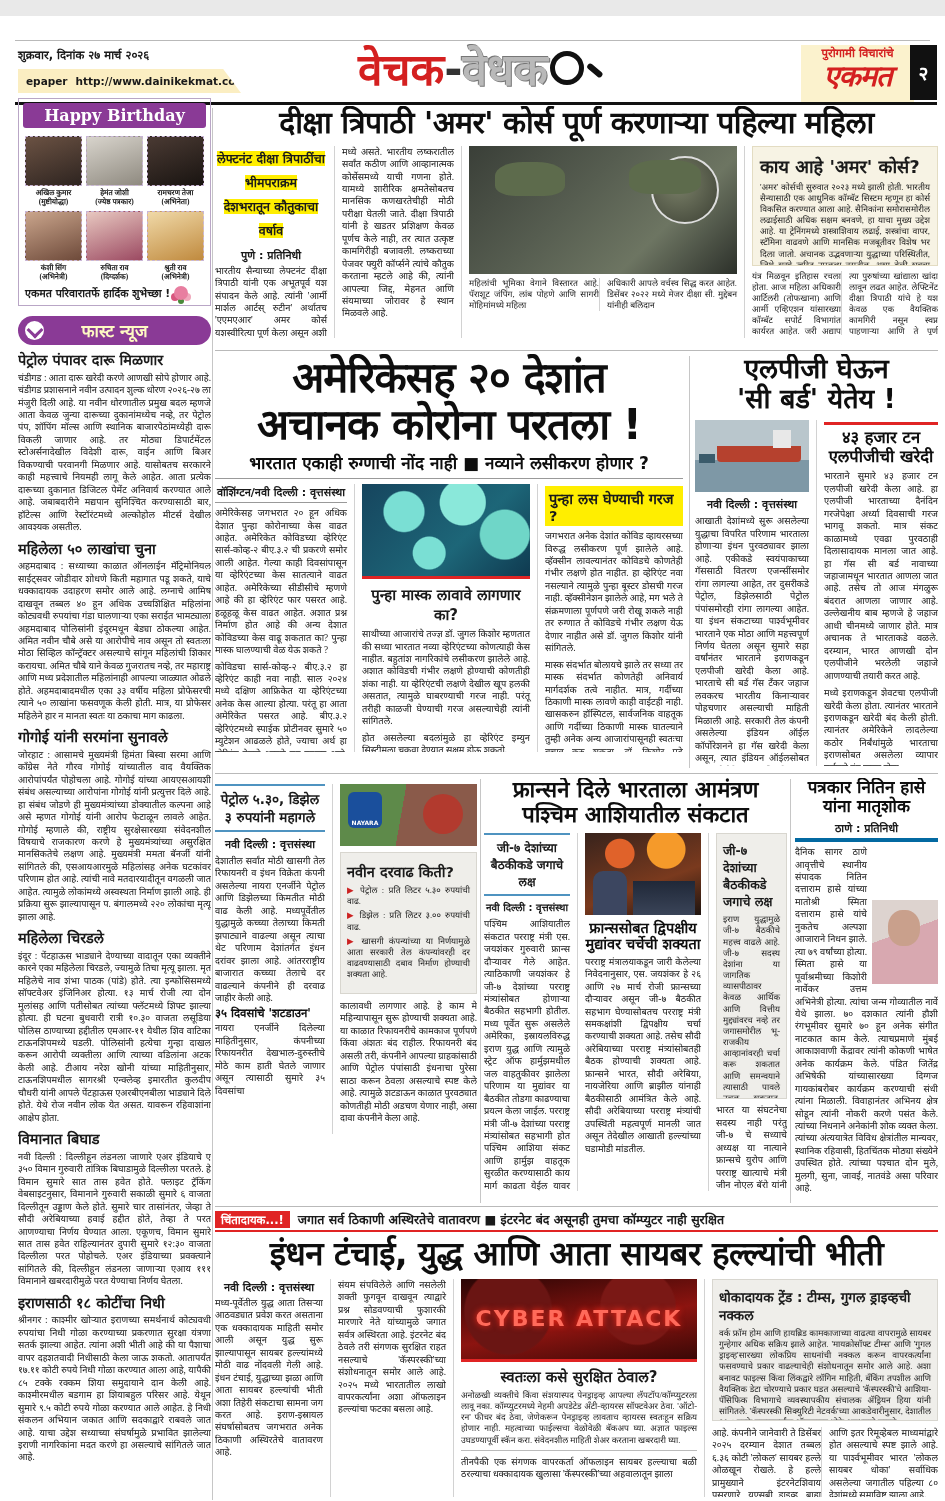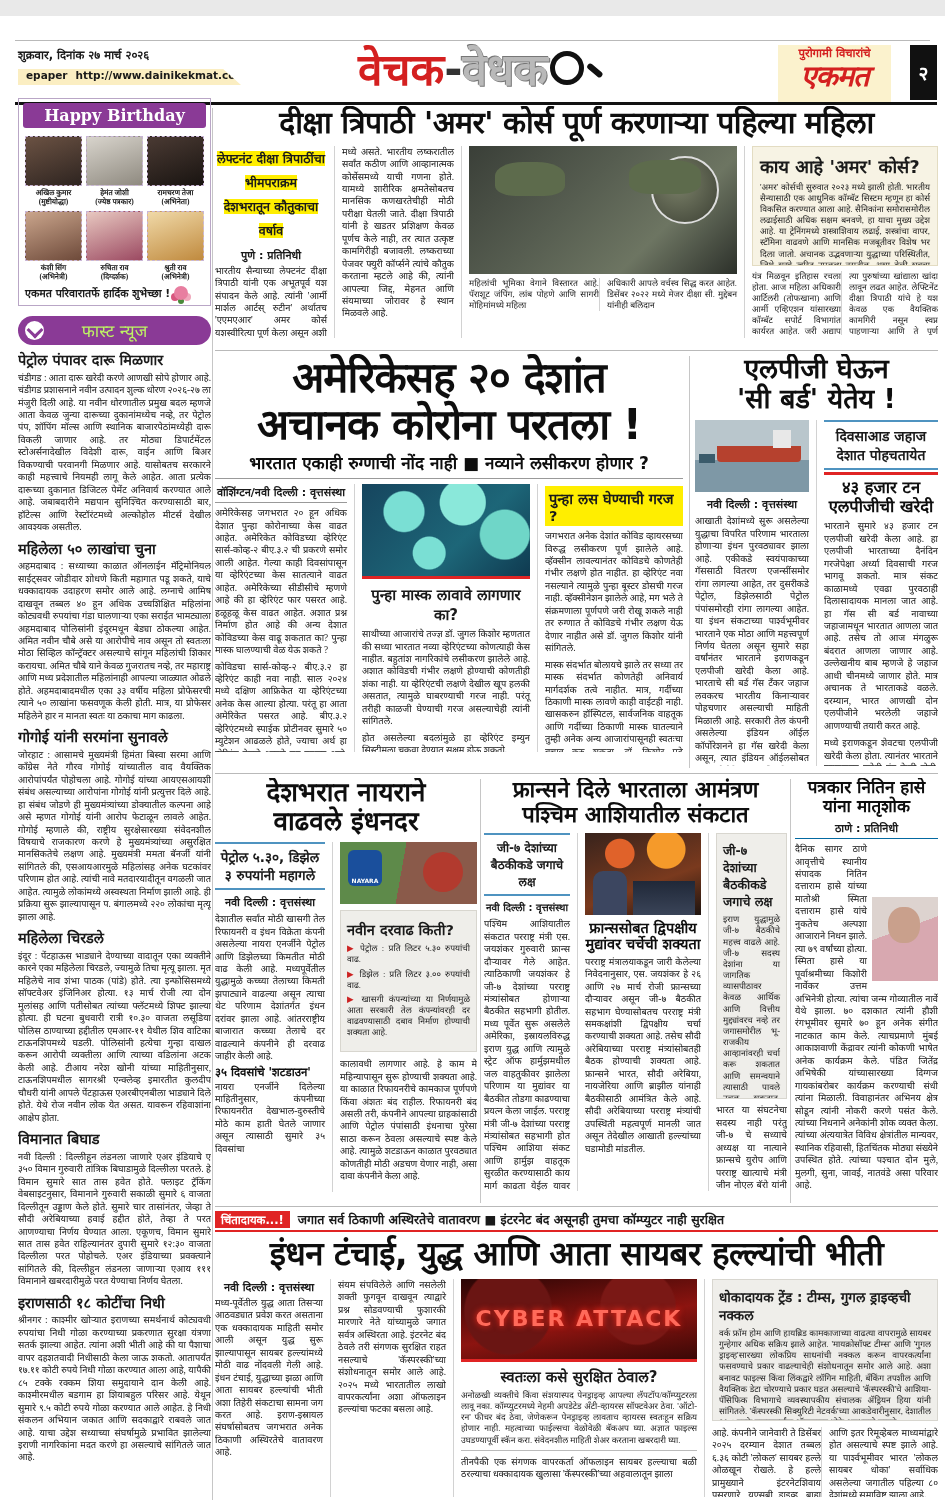--- a/index.html
+++ b/index.html
@@ -39,35 +39,35 @@
   .chev{display:inline-block;width:9px;height:9px;border-left:3px solid #8a3a96;border-bottom:3px solid #8a3a96;
         transform:rotate(-45deg);margin-top:-2px;}
 </style>
 </head>
 <body>
 
 <div id="page">
 
   <div class="abs rule" style="left:15px;top:24px;width:915px;height:1px;"></div>
   <div class="abs sans" style="left:18px;top:31px;font-size:11.5px;font-weight:bold;">शुक्रवार, दिनांक २७ मार्च २०२६</div>
-  <div class="abs" style="left:18px;top:53px;width:215px;height:16px;background:#fbeec2;
-       clip-path:polygon(0 0,92% 0,100% 100%,0 100%);display:flex;align-items:flex-start;padding-left:8px;">
+  <div class="abs" style="left:18px;top:53px;width:215px;height:24px;background:#fbeec2;
+       clip-path:polygon(0 0,92% 0,100% 100%,0 100%);display:flex;align-items:center;padding-left:8px;">
     <span class="sans" style="font-size:10.5px;font-weight:bold;">epaper</span>
     <span style="display:inline-block;width:10px;height:10px;border-radius:50%;background:#e02424;margin:0 4px;"></span>
     <span class="sans" style="font-size:10.5px;font-weight:bold;">http://www.dainikekmat.com</span>
   </div>
   <div class="abs" style="left:300px;top:26px;width:360px;height:56px;display:flex;align-items:center;justify-content:center;">
     <span class="hl" style="font-size:44px;color:#d42020;">वेचक</span>
     <span class="hl" style="font-size:44px;color:#333;">-</span>
     <span class="hl" style="font-size:44px;color:#b9b9b9;text-shadow:1px 1px 0 #777,-1px -1px 0 #777;">वेधक</span>
     <span style="margin-left:2px;">
       <span class="mag-circle"></span><span class="mag-handle"></span>
     </span>
   </div>
-  <div class="abs" style="left:778px;top:29px;width:113px;height:55px;background:#fbf2cd;text-align:center;padding-top:2px;">
+  <div class="abs" style="left:801px;top:29px;width:113px;height:55px;background:#fbf2cd;text-align:center;padding-top:2px;">
     <div class="hl" style="font-size:11.5px;color:#d42020;">पुरोगामी विचारांचे</div>
     <div class="hl" style="font-size:29px;color:#d42020;font-style:italic;letter-spacing:-1px;">एकमत</div>
   </div>
   <div class="abs" style="left:910px;top:29px;width:27px;height:55px;background:#111;color:#fff;display:flex;
        align-items:center;justify-content:center;font-size:19px;font-weight:bold;">२</div>
   <div class="abs" style="left:15px;top:86px;width:922px;height:2.5px;background:#111;"></div>
 
   <div class="abs" style="left:18px;top:82px;width:193px;height:1384px;overflow:hidden;">
 
     <div style="border:1px solid #b9a6c6;padding-bottom:5px;">
@@ -106,21 +106,21 @@
         </div>
       </div>
       <div style="display:flex;align-items:center;padding:4px 6px 0;">
         <span class="sans" style="font-size:10.8px;font-weight:bold;">एकमत परिवारातर्फे हार्दिक शुभेच्छा !</span>
         <span style="display:inline-block;width:14px;height:14px;border-radius:50%;background:#e87ea0;margin-left:4px;
               box-shadow:-6px 4px 0 -3px #d8567e,6px 4px 0 -3px #f0a8bc,0 8px 0 -4px #4a8a3a;"></span>
       </div>
     </div>
 
     <div style="background:#8a3a96;border-radius:15px;height:29px;margin-top:10px;display:flex;align-items:center;
-                color:#bef264;font-family:'DejaVu Sans',sans-serif;font-weight:normal;font-size:17px;justify-content:center;position:relative;">
+                color:#fef9c3;font-family:'DejaVu Sans',sans-serif;font-weight:bold;font-size:17px;justify-content:center;position:relative;">
       <span style="position:absolute;left:7px;top:5px;width:19px;height:19px;background:#fff;border-radius:50%;
                    display:flex;align-items:center;justify-content:center;">
         <span class="chev"></span>
       </span>
       <span>फास्ट न्यूज</span>
     </div>
 
     <div class="fn-item">
       <h3>पेट्रोल पंपावर दारू मिळणार</h3>
       <p class="body">चंडीगड : आता दारू खरेदी करणे आणखी सोपे होणार आहे. चंडीगड प्रशासनाने नवीन उत्पादन शुल्क धोरण २०२६-२७ ला मंजुरी दिली आहे. या नवीन धोरणातील प्रमुख बदल म्हणजे आता केवळ जुन्या दारूच्या दुकानांमध्येच नव्हे, तर पेट्रोल पंप, शॉपिंग मॉल्स आणि स्थानिक बाजारपेठांमध्येही दारू विकली जाणार आहे. तर मोठ्या डिपार्टमेंटल स्टोअर्सनादेखील विदेशी दारू, वाईन आणि बिअर विकण्याची परवानगी मिळणार आहे. यासोबतच सरकारने काही महत्त्वाचे नियमही लागू केले आहेत. आता प्रत्येक दारूच्या दुकानात डिजिटल पेमेंट अनिवार्य करण्यात आले आहे. जबाबदारीने मद्यपान सुनिश्चित करण्यासाठी बार, हॉटेल्स आणि रेस्टॉरंटमध्ये अल्कोहोल मीटर्स देखील आवश्यक असतील.</p>
@@ -236,34 +236,29 @@
       <div style="width:114px;flex:none;">
         <div class="img" style="height:72px;background:linear-gradient(#b9c6cc 0 55%,#7e98a6 55% 100%);">
           <div style="position:absolute;left:22px;top:26px;width:84px;height:16px;background:#b6412e;border-radius:0 0 4px 4px;"></div>
           <div style="position:absolute;left:78px;top:10px;width:18px;height:18px;background:#e8e8e8;"></div>
           <div style="position:absolute;left:4px;top:34px;width:16px;height:9px;background:#3a5b6b;"></div>
         </div>
         <div class="byline" style="margin:4px 0;">नवी दिल्ली : वृत्तसंस्था</div>
         <p class="body" style="margin:0;">आखाती देशांमध्ये सुरू असलेल्या युद्धाचा विपरित परिणाम भारताला होणाऱ्या इंधन पुरवठ्यावर झाला आहे. एकीकडे स्वयंपाकाच्या गॅससाठी वितरण एजन्सींसमोर रांगा लागल्या आहेत, तर दुसरीकडे पेट्रोल, डिझेलसाठी पेट्रोल पंपांसमोरही रांगा लागल्या आहेत. या इंधन संकटाच्या पार्श्वभूमीवर भारताने एक मोठा आणि महत्त्वपूर्ण निर्णय घेतला असून सुमारे सहा वर्षांनंतर भारताने इराणकडून एलपीजी खरेदी केला आहे. भारताचे सी बर्ड गॅस टँकर जहाज लवकरच भारतीय किनाऱ्यावर पोहचणार असल्याची माहिती मिळाली आहे. सरकारी तेल कंपनी असलेल्या इंडियन ऑईल कॉर्पोरेशनने हा गॅस खरेदी केला असून, त्यात इंडियन ऑईलसोबत भारत पेट्रोलियम आणि हिंदुस्तान पेट्रोलियमचीही भागीदारी आहे. भारताने याआधी जून २०१८</p>
       </div>
       <div style="flex:1;">
-        <div class="subbox" style="font-size:14px;">दिवसाआड जहाज देशात पोहचतायेत</div>
         <div class="redline" style="margin:2px 0 4px;"></div>
         <div class="hl center" style="font-size:16.5px;margin-bottom:4px;">४३ हजार टन एलपीजीची खरेदी</div>
         <p class="body" style="margin:0 0 5px;">भारताने सुमारे ४३ हजार टन एलपीजी खरेदी केला आहे. हा एलपीजी भारताच्या दैनंदिन गरजेपेक्षा अर्ध्या दिवसाची गरज भागवू शकतो. मात्र संकट काळामध्ये एवढा पुरवठाही दिलासादायक मानला जात आहे. हा गॅस सी बर्ड नावाच्या जहाजामधून भारतात आणला जात आहे. तसेच तो आज मंगळुरू बंदरात आणला जाणार आहे. उल्लेखनीय बाब म्हणजे हे जहाज आधी चीनमध्ये जाणार होते. मात्र अचानक ते भारताकडे वळले. दरम्यान, भारत आणखी दोन एलपीजीने भरलेली जहाजे आणण्याची तयारी करत आहे.</p>
         <p class="body" style="margin:0;">मध्ये इराणकडून शेवटचा एलपीजी खरेदी केला होता. त्यानंतर भारताने इराणकडून खरेदी बंद केली होती. त्यानंतर अमेरिकेने लादलेल्या कठोर निर्बंधांमुळे भारताचा इराणसोबत असलेला व्यापार पूर्णपणे बंद झाला होता.</p>
       </div>
     </div>
   </div>
 
   <div class="abs" style="left:215px;top:762px;width:262px;height:424px;overflow:hidden;">
-    <div class="hl center" style="font-size:26px;">
-      <div>देशभरात नायराने</div>
-      <div>वाढवले इंधनदर</div>
-    </div>
     <div class="cols" style="margin-top:6px;height:350px;overflow:hidden;">
       <div style="width:110px;flex:none;">
         <div class="subbox" style="font-size:13.5px;">पेट्रोल ५.३०, डिझेल ३ रुपयांनी महागले</div>
         <div class="byline" style="margin:4px 0;">नवी दिल्ली : वृत्तसंस्था</div>
         <p class="body" style="margin:0 0 3px;">देशातील सर्वांत मोठी खासगी तेल रिफायनरी व इंधन विक्रेता कंपनी असलेल्या नायरा एनर्जीने पेट्रोल आणि डिझेलच्या किमतीत मोठी वाढ केली आहे. मध्यपूर्वेतील युद्धामुळे कच्च्या तेलाच्या किमती झपाट्याने वाढल्या असून त्याचा थेट परिणाम देशांतर्गत इंधन दरांवर झाला आहे. आंतरराष्ट्रीय बाजारात कच्च्या तेलाचे दर वाढल्याने कंपनीने ही दरवाढ जाहीर केली आहे.</p>
         <div class="hl" style="font-size:11.5px;margin:2px 0;">३५ दिवसांचे 'शटडाउन'</div>
         <p class="body" style="margin:0;">नायरा एनर्जीने दिलेल्या माहितीनुसार, कंपनीच्या रिफायनरीत देखभाल-दुरुस्तीचे मोठे काम हाती घेतले जाणार असून त्यासाठी सुमारे ३५ दिवसांचा</p>
       </div>
       <div style="flex:1;">
         <div class="img" style="height:62px;background:linear-gradient(100deg,#5e8a4a 0 45%,#8a5a4a 45% 100%);">
@@ -312,21 +307,21 @@
 
       </div>
     </div>
   </div>
 
   <div class="abs" style="left:795px;top:762px;width:143px;height:424px;overflow:hidden;">
     <div class="hl center" style="font-size:17px;">
       <div>पत्रकार नितिन हासे</div>
       <div>यांना मातृशोक</div>
     </div>
-    <div class="byline" style="margin:4px 0;border-bottom:1px solid #0369a1;padding-bottom:3px;">ठाणे : प्रतिनिधी</div>
+    <div class="byline" style="margin:4px 0;border-bottom:4px solid #0369a1;padding-bottom:3px;">ठाणे : प्रतिनिधी</div>
     <div class="img" style="float:right;width:66px;height:84px;margin:54px 0 4px 5px;
          background:linear-gradient(160deg,#ddd3cf 0 40%,#d8a8b0 40% 100%);">
       <div style="position:absolute;left:16px;top:10px;width:32px;height:36px;border-radius:45%;background:#c9a08c;"></div>
     </div>
     <p class="body" style="margin:0;">दैनिक सागर ठाणे आवृत्तीचे स्थानीय संपादक नितिन दत्ताराम हासे यांच्या मातोश्री स्मिता दत्ताराम हासे यांचे नुकतेच अल्पशा आजाराने निधन झाले. त्या ७९ वर्षांच्या होत्या. स्मिता हासे या पूर्वाश्रमीच्या किशोरी नार्वेकर उत्तम अभिनेत्री होत्या. त्यांचा जन्म गोव्यातील नार्वे येथे झाला. ७० दशकात त्यांनी हौशी रंगभूमीवर सुमारे ७० हून अनेक संगीत नाटकात काम केले. त्याचप्रमाणे मुंबई आकाशवाणी केंद्रावर त्यांनी कोकणी भाषेत अनेक कार्यक्रम केले. पंडित जितेंद्र अभिषेकी यांच्यासारख्या दिग्गज गायकांबरोबर कार्यक्रम करण्याची संधी त्यांना मिळाली. विवाहानंतर अभिनय क्षेत्र सोडून त्यांनी नोकरी करणे पसंत केले. त्यांच्या निधनाने अनेकांनी शोक व्यक्त केला. त्यांच्या अंत्ययात्रेत विविध क्षेत्रांतील मान्यवर, स्थानिक रहिवासी, हितचिंतक मोठ्या संख्येने उपस्थित होते. त्यांच्या पश्चात दोन मुले, मुलगी, सुना, जावई, नातवंडे असा परिवार आहे.</p>
   </div>
 
   <div class="abs" style="left:215px;top:1195px;width:723px;height:288px;overflow:hidden;">
     <div style="display:flex;align-items:center;border-bottom:2px solid #e02424;padding-bottom:2px;">
       <span class="sans" style="background:#e02424;color:#fff;font-weight:bold;font-size:11.5px;padding:1px 6px;">चिंतादायक...!</span>

